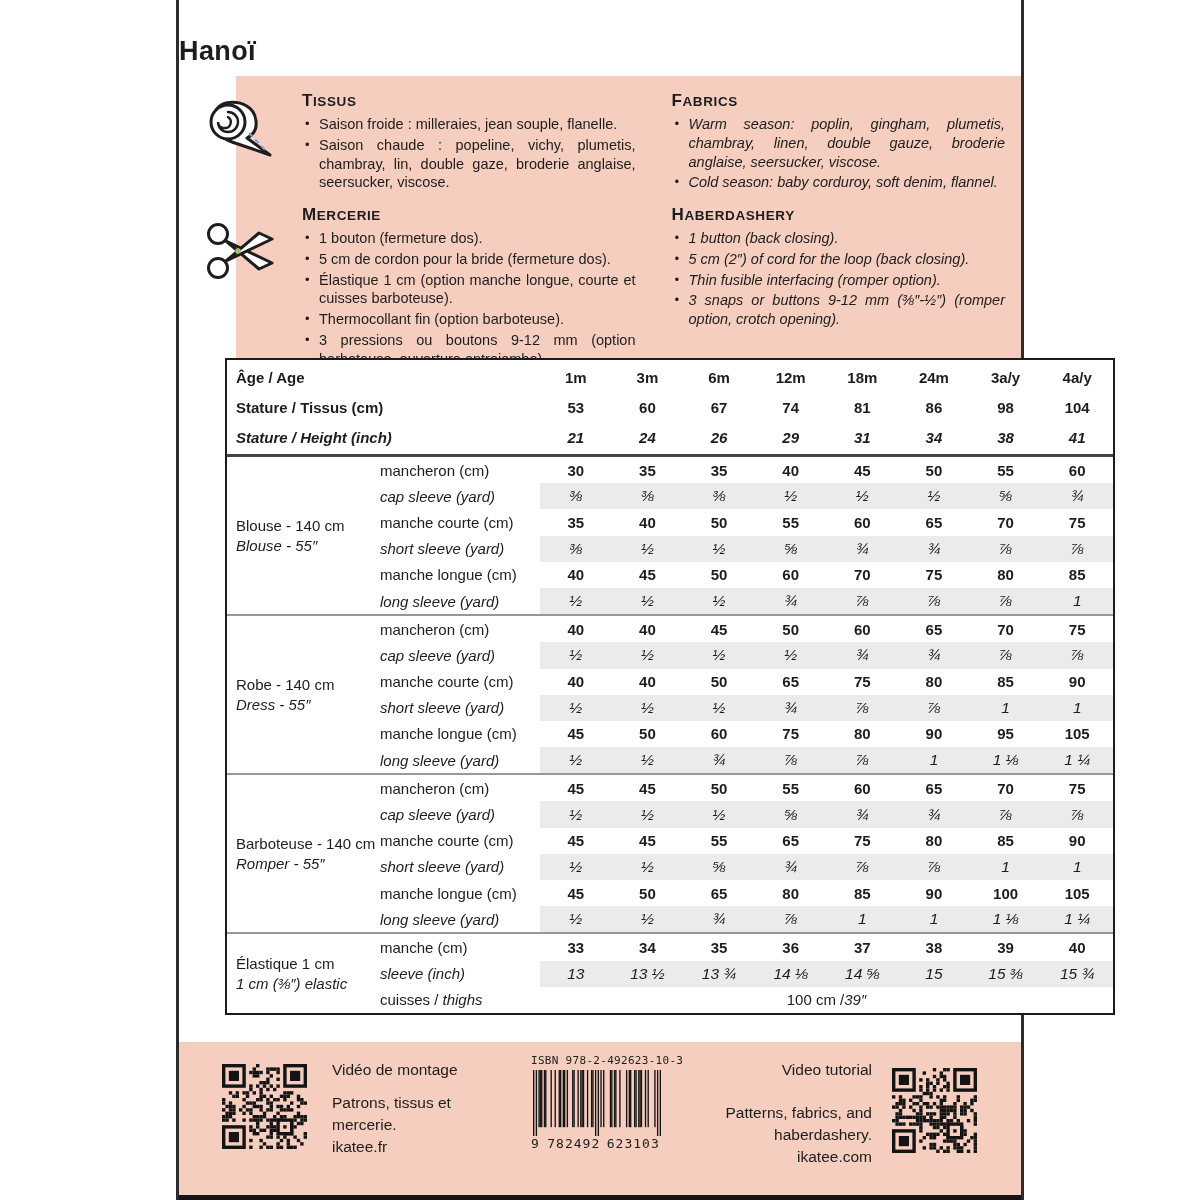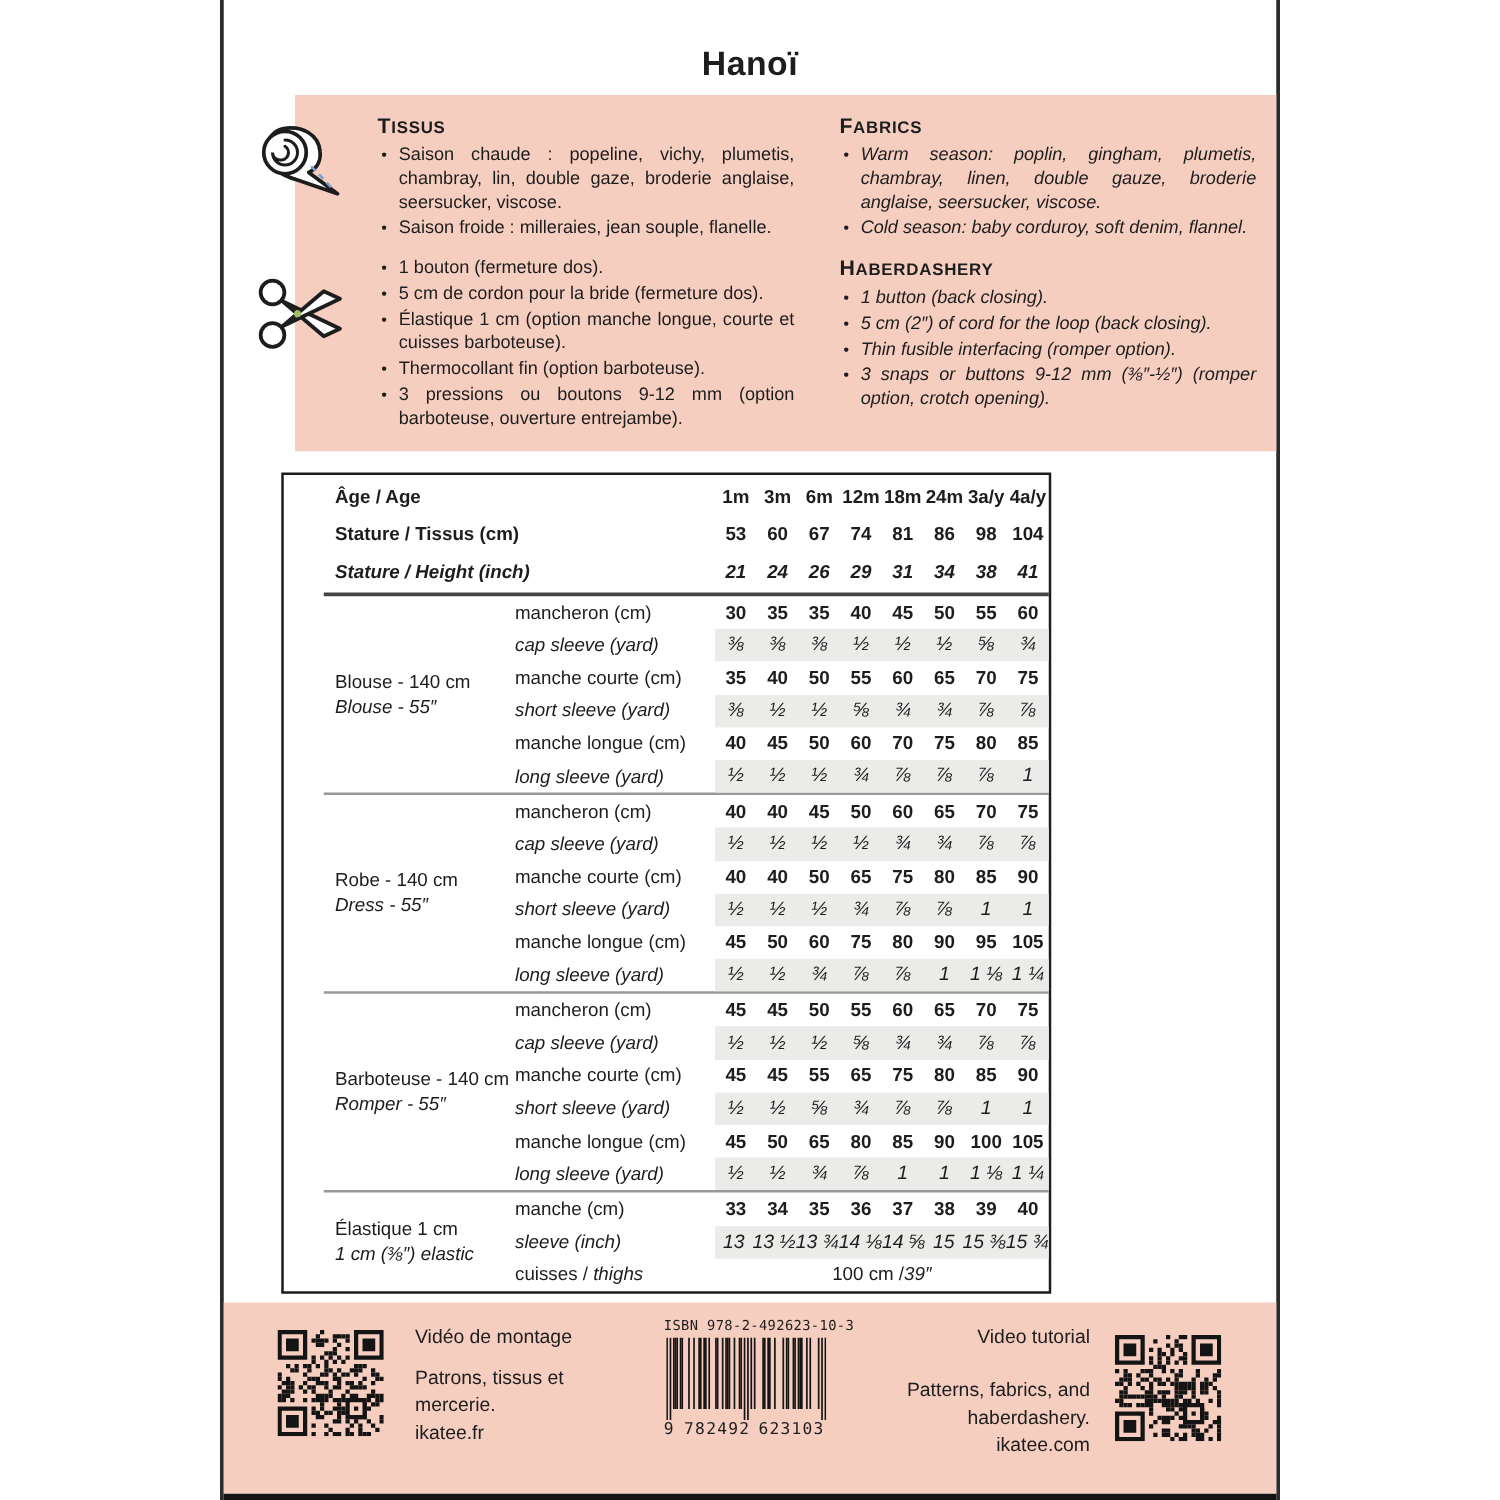--- a/index.html
+++ b/index.html
@@ -9,21 +9,21 @@
     -webkit-font-smoothing:antialiased;
   }
   .page {
     position:absolute; left:176px; top:0; width:848px; height:1200px;
     border-left:3px solid #2c2c2c; border-right:3px solid #2c2c2c;
     box-sizing:border-box; background:#fff;
   }
   .bottom-line { position:absolute; left:0; right:0; bottom:0; height:5px; background:#141414; }
 
   .title {
-    position:absolute; top:36px; left:0; right:0; text-align:center;
+    position:absolute; top:36px; left:0; right:0; 
     font-size:27px; font-weight:700; letter-spacing:.4px;
   }
 
   
   .info-panel {
     position:absolute; left:57px; right:0; top:76px; height:285px;
     background:#f6cec0;
   }
   .info-cols { display:flex; padding:15px 16px 10px 66px; gap:36px; box-sizing:border-box; height:100%; }
   .col { flex:1; min-width:0; }
@@ -38,24 +38,23 @@
     position:relative; padding-left:17px; font-size:14.5px; line-height:18.8px; margin-bottom:2px;
   }
   ul.bullets li::before { content:"•"; position:absolute; left:3px; font-size:13px; }
   .col-en ul.bullets li { font-style:italic; }
   .panel-icon { position:absolute; }
   .icon-roll { left:-34px; top:20px; }
   .icon-scissors { left:-32px; top:142px; }
 
   
   .size-table {
-    position:absolute; left:46px; top:378px; width:616px;
+    position:absolute; left:46px; top:358px; width:890px;
     border:2px solid #1c1c1c; box-sizing:border-box; background:#fff;
     font-size:15px;
-    padding-left:32px;
   }
   .t-row { display:flex; align-items:center; height:26.2px; }
   .t-header { border-bottom:3px solid #454545; font-weight:700; padding:2px 0; }
   .t-header .t-row { height:30px; }
   .t-row.italic { font-style:italic; }
   .t-biglabel { width:313px; padding-left:9px; box-sizing:border-box; }
   .t-vals { flex:1; display:grid; grid-template-columns:repeat(8,1fr); height:100%; align-items:center; }
   .t-cell { text-align:center; white-space:nowrap; }
   .t-section { display:flex; border-top:2px solid #989898; }
   .t-header + .t-section { border-top:none; }
@@ -117,25 +116,26 @@
         </g>
         <circle cx="34" cy="33" r="2.8" fill="#9fbf62"></circle>
       </svg>
     </span>
 
     <div class="info-cols">
       <div class="col col-fr">
         <div class="sec sec-first">
           <h3 class="sec-title">Tissus</h3>
           <ul class="bullets" id="list-fr-fabrics">
+              <li>Saison froide : milleraies, jean souple, flanelle.</li>
               <li>Saison chaude : popeline, vichy, plumetis, chambray, lin, double gaze, broderie anglaise, seersucker, viscose.</li>
-              <li>Saison froide : milleraies, jean souple, flanelle.</li>
             </ul>
         </div>
         <div class="sec">
+          <h3 class="sec-title">Mercerie</h3>
           <ul class="bullets" id="list-fr-notions">
               <li>1 bouton (fermeture dos).</li>
               <li>5 cm de cordon pour la bride (fermeture dos).</li>
               <li>Élastique 1 cm (option manche longue, courte et cuisses barboteuse).</li>
               <li>Thermocollant fin (option barboteuse).</li>
               <li>3 pressions ou boutons 9-12 mm (option barboteuse, ouverture entrejambe).</li>
             </ul>
         </div>
       </div>
       <div class="col col-en">

